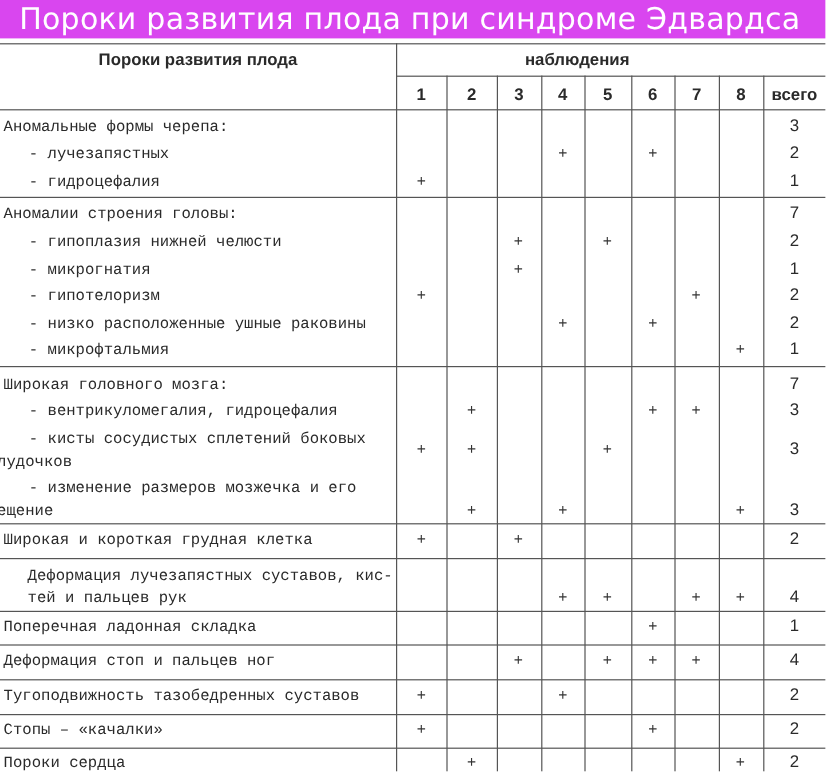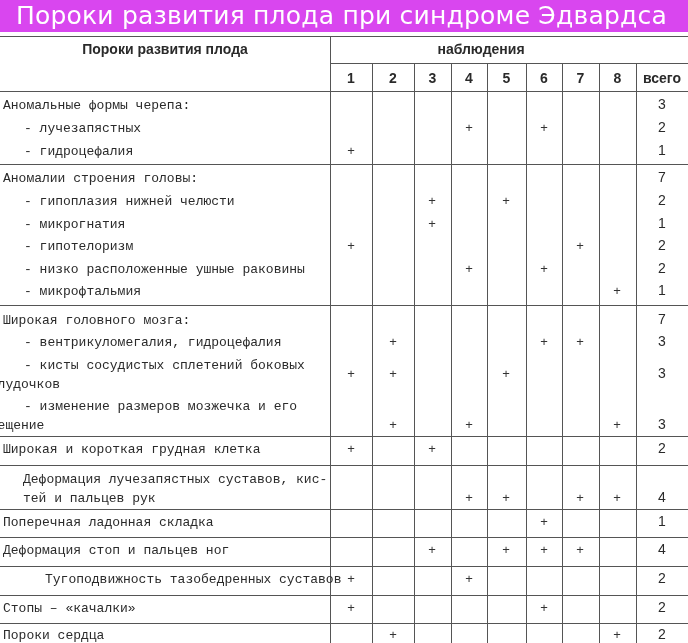--- a/index.html
+++ b/index.html
@@ -82,21 +82,21 @@
       <div>- изменение размеров мозжечка и его</div>
       <div style="text-indent: 0px; margin-left: -21px;">смещение</div>
     </div>
     <div class="lbl" style="top: 441px;">Широкая и короткая грудная клетка</div>
     <div class="lbl" style="top: 470px; line-height: 19px; margin-left: 20px;">
       <div>Деформация лучезапястных суставов, кис-</div>
       <div style="text-indent: 0px; margin-left: 0px;">тей и пальцев рук</div>
     </div>
     <div class="lbl" style="top: 514px;">Поперечная ладонная складка</div>
     <div class="lbl" style="top: 542px;">Деформация стоп и пальцев ног</div>
-    <div class="lbl" style="top: 571px; margin-left: 42px;">Тугоподвижность тазобедренных суставов</div>
+    <div class="lbl" style="top: 571px;">Тугоподвижность тазобедренных суставов</div>
     <div class="lbl" style="top: 600px;">Стопы – «качалки»</div>
     <div class="lbl" style="top: 627px;">Пороки сердца</div>
   </div>
 <div id="cells">
     <div class="tot" style="top: 96px;">3</div>
     <div class="plus" style="left: 469px; top: 120px;">+</div>
     <div class="plus" style="left: 544px; top: 120px;">+</div>
     <div class="tot" style="top: 119px;">2</div>
     <div class="plus" style="left: 351px; top: 143px;">+</div>
     <div class="tot" style="top: 142px;">1</div>

